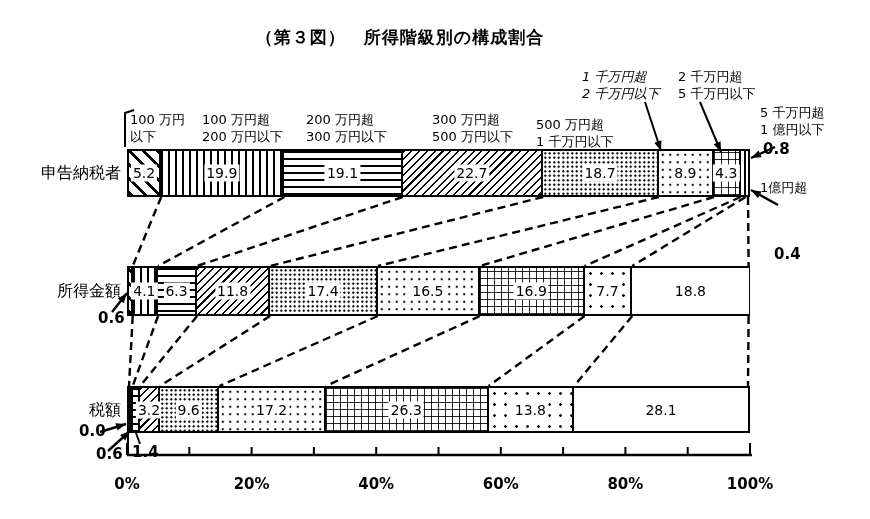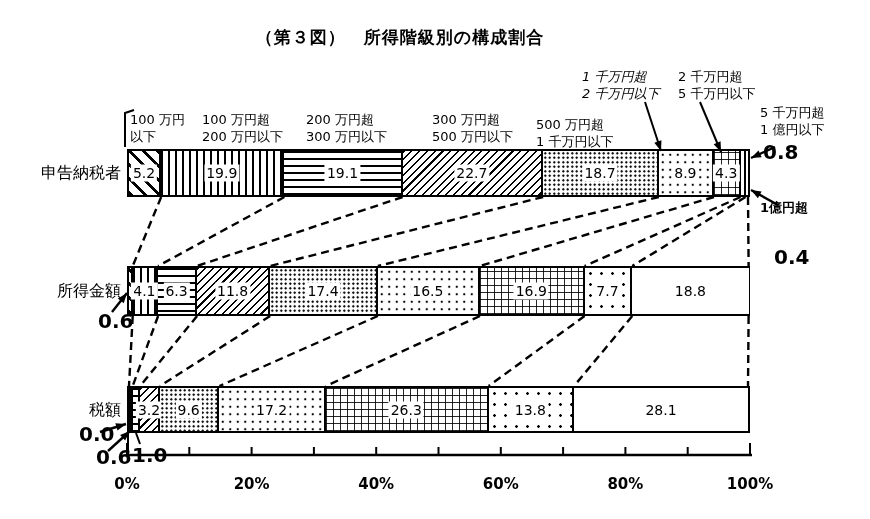--- a/index.html
+++ b/index.html
@@ -13,22 +13,22 @@
   }
   .row-label{position:absolute;width:110px;text-align:right;font-size:16px;font-weight:500;white-space:nowrap;}
   .cat-label{position:absolute;font-size:13px;line-height:16.5px;white-space:pre-line;font-weight:500;}
   .bar{position:absolute;border:2px solid #000;box-sizing:border-box;background:#fff;}
   .seg{position:absolute;top:0;bottom:0;box-sizing:border-box;}
   .seg .val{
     position:absolute;top:50%;left:50%;transform:translate(-50%,-50%);
     background:#fff;padding:0 2px;font-size:14px;line-height:17px;white-space:nowrap;
   }
   .tick-label{position:absolute;font-size:15px;font-weight:600;transform:translateX(-50%);white-space:nowrap;}
-  .ann{position:absolute;font-size:20px;font-weight:600;white-space:nowrap;}
-  #ann-1oku{font-size:13px;font-weight:700;margin-top:20px;}
+  .ann{position:absolute;font-size:15px;font-weight:600;white-space:nowrap;}
+  #ann-1oku{font-size:13px;font-weight:400;}
   svg.overlay{position:absolute;left:0;top:0;pointer-events:none;}
   
   .pat0{background:repeating-linear-gradient(45deg,#000 0 3px,#fff 3px 10px);}
   .pat1{background:repeating-linear-gradient(90deg,#000 0 2px,#fff 2px 7px);}
   .pat2{background:repeating-linear-gradient(180deg,#000 0 2px,#fff 2px 7px);}
   .pat3{background:repeating-linear-gradient(135deg,#000 0 1.5px,#fff 1.5px 5.5px);}
   .pat4{background-color:#fff;background-image:radial-gradient(circle,#000 1px,transparent 1.3px);background-size:4.5px 4.5px;text-align:center;}
   .pat5{background-color:#fff;background-image:radial-gradient(circle,#000 1.2px,transparent 1.5px);background-size:7.5px 7.5px;}
   .pat6{background-color:#fff;background-image:repeating-linear-gradient(0deg,rgba(0,0,0,.85) 0 1px,transparent 1px 7px),repeating-linear-gradient(90deg,rgba(0,0,0,.85) 0 1px,transparent 1px 7px);}
   .pat7{background-color:#fff;background-image:radial-gradient(circle,#000 1.2px,transparent 1.5px);background-size:11px 11px;}
@@ -192,14 +192,14 @@
       <polygon points="130,431 125.12312224352674,440.5015032151979 120.07807628855439,434.9519526647283" fill="#000"></polygon>
       <line x1="140" y1="444" x2="136" y2="433" stroke="#000" stroke-width="2"></line>
     </svg>
 
   <div class="ann" id="ann-08" style="left:763px;top:140px;">0.8</div>
   <div class="cat-label" id="ann-1oku" style="left:760px;top:180px;">1億円超</div>
   <div class="ann" id="ann-04" style="left:774px;top:201px;margin-top:44px;">0.4</div>
   <div class="ann" id="ann-b2-06" style="left:98px;top:309px;">0.6</div>
   <div class="ann" id="ann-b3-00" style="left:79px;top:422px;">0.0</div>
   <div class="ann" id="ann-b3-06" style="left:96px;top:445px;">0.6</div>
-  <div class="ann" id="ann-b3-12" style="left:132px;top:443px;">1.0</div>
+  <div class="ann" id="ann-b3-12" style="left:132px;top:443px;">1.4</div>
 </div>
 
 </body></html>

